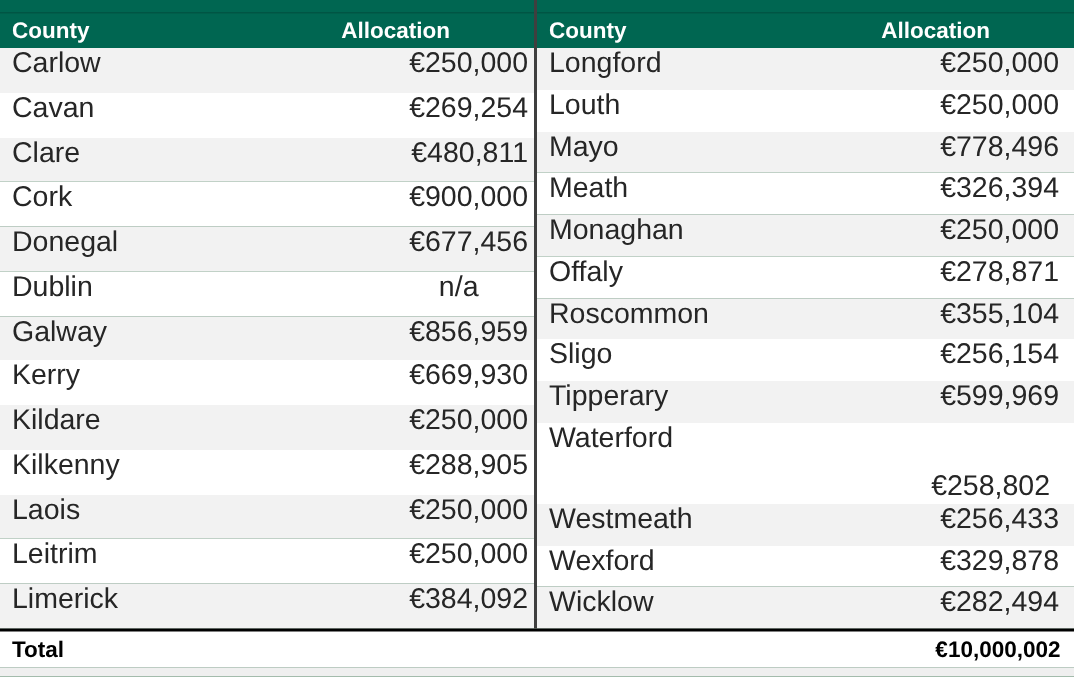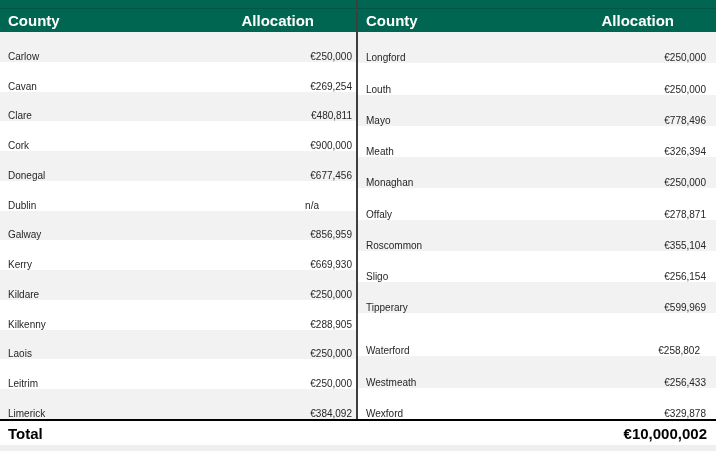--- a/index.html
+++ b/index.html
@@ -14,24 +14,24 @@
   .tables { display: flex; flex-direction: row; height: 419px; }
   .tcol { display: flex; flex-direction: column; }
   .tcol.left  { width: 356px; }
   .tcol.right { width: 358px; }
   .col-divider { width: 2px; background: #3f3f3f; }
 
   .green-head { height: 32px; background: #006651; display: flex; flex-direction: column; }
   .green-strip { height: 8px; border-bottom: 1px solid rgba(0,0,0,0.16); }
   .head-row { flex: 1; display: flex; align-items: center; color: #ffffff; font-weight: bold; font-size: 15px; }
   .head-county { padding-left: 8px; flex: 1; text-align: left; }
-  .head-alloc  { padding-right: 42px; text-align: center; }
+  .head-alloc  { padding-right: 56px; text-align: center; }
 
   .rows { height: 387px; display: flex; flex-direction: column; }
-  .row { flex: 1 1 0; display: flex; align-items: flex-end; font-size: 10px; background: #ffffff; }
+  .row { flex: 1 1 0; display: flex; align-items: flex-start; font-size: 19px; background: #ffffff; }
   .row:nth-child(odd) { background: #F2F2F2; }
   .cell-county { padding-left: 8px; flex: 1; text-align: left; white-space: nowrap; }
   .cell-alloc  { text-align: right; white-space: nowrap; }
   .tcol.left  .cell-alloc { padding-right: 4px; }
   .tcol.right .cell-alloc { padding-right: 10px; }
 
   .total-row {
     height: 24px; border-top: 2px solid #000000;
     display: flex; align-items: center;
     font-size: 15px; font-weight: bold; color: #000000;
@@ -187,20 +187,24 @@
   <div class="row">
     <span class="cell-county">Westmeath</span>
     <span class="cell-alloc">€256,433</span>
   </div>
 
   <div class="row">
     <span class="cell-county">Wexford</span>
     <span class="cell-alloc">€329,878</span>
   </div>
 
+  <div class="row">
+    <span class="cell-county">Wicklow</span>
+    <span class="cell-alloc">€282,494</span>
+  </div>
 </div>
     </div>
 
   </div>
 
   <div class="total-row">
     <span class="total-label">Total</span>
     <span class="total-value">€10,000,002</span>
   </div>
   <div class="bottom-strip"></div>

